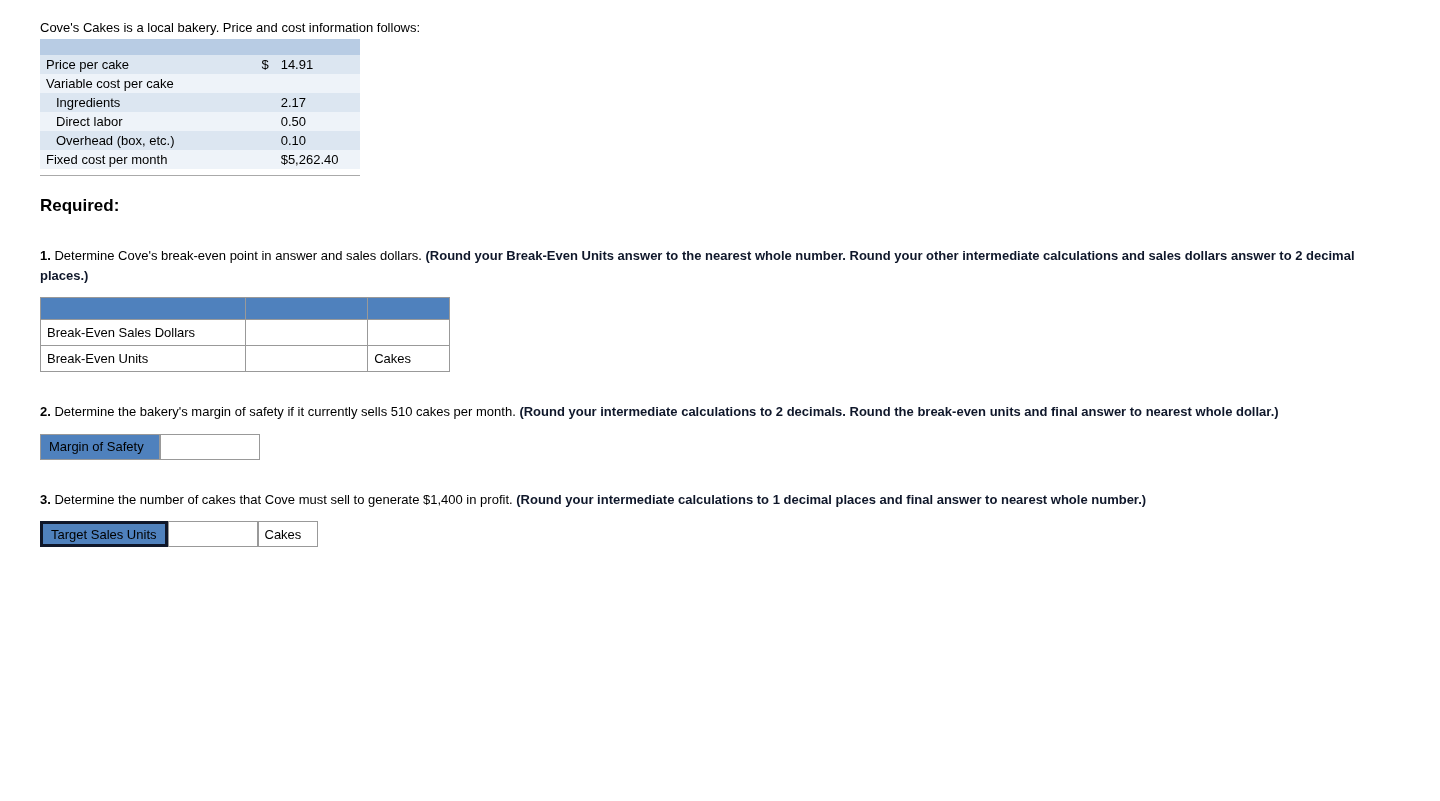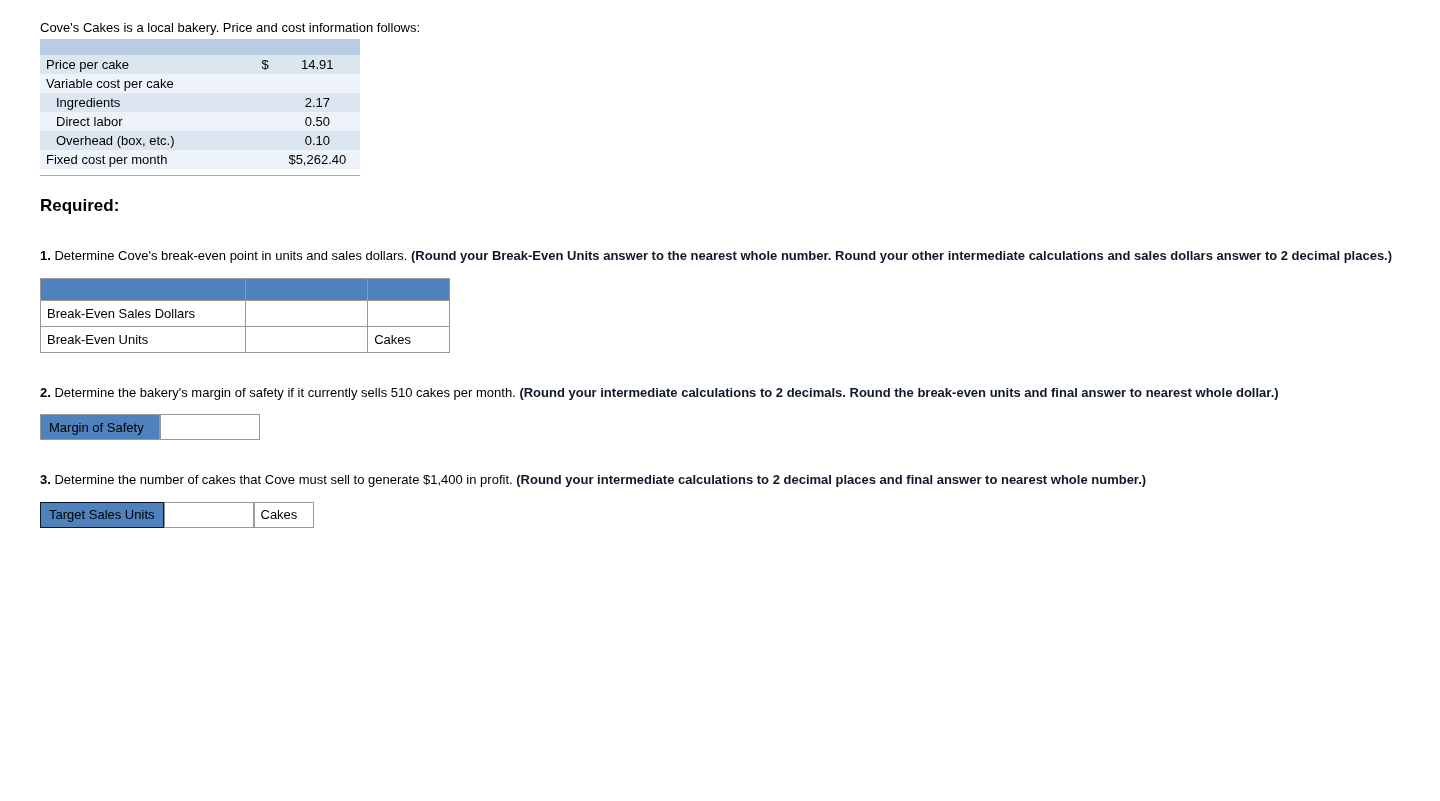--- a/index.html
+++ b/index.html
@@ -34,21 +34,21 @@
     }
     .info-table .label-col {
       width: 200px;
     }
     .info-table .dollar-col {
       width: 20px;
       text-align: right;
     }
     .info-table .value-col {
       width: 80px;
-      text-align: center;
+      text-align: left;
     }
     .info-table .indent {
       padding-left: 16px;
     }
     .divider {
       width: 320px;
       border: none;
       border-top: 1px solid #aaa;
       margin: 6px 0 20px 0;
     }
@@ -146,21 +146,21 @@
       display: flex;
       align-items: center;
       gap: 0;
       margin-top: 10px;
     }
     .target-sales-label {
       background: #4f81bd;
       color: #000;
       padding: 4px 8px;
       font-size: 13px;
-      border: 1px solid #0f172a;
+      border: 3px solid #0f172a;
       height: 26px;
       display: flex;
       align-items: center;
       min-width: 120px;
     }
     .target-sales-input {
       border: 1px solid #999;
       height: 26px;
       width: 90px;
       padding: 2px 4px;
@@ -224,21 +224,21 @@
 </table>
 
 <hr class="divider">
 
 <div class="required-section">
   <p class="required-label">Required:</p>
 
   <div class="question-block">
     <p class="question-text">
       <strong>1.</strong>
-      <span> Determine Cove's break-even point in units and sales dollars. </span>
+      <span> Determine Cove's break-even point in answer and sales dollars. </span>
       <span class="red-bold">(Round your Break-Even Units answer to the nearest whole number. Round your other intermediate calculations and sales dollars answer to 2 decimal places.)</span>
     </p>
 
     <table class="answer-table">
       <thead>
         <tr>
           <td></td>
           <td></td>
           <td></td>
         </tr>
@@ -272,21 +272,21 @@
     <div class="margin-safety-row">
       <div class="margin-safety-label">Margin of Safety</div>
       <input type="text" class="margin-safety-input" value="" style="">
     </div>
   </div>
 
   <div class="question-block">
     <p class="question-text">
       <strong>3.</strong>
       <span> Determine the number of cakes that Cove must sell to generate $1,400 in profit. </span>
-      <span class="red-bold">(Round your intermediate calculations to 2 decimal places and final answer to nearest whole number.)</span>
+      <span class="red-bold">(Round your intermediate calculations to 1 decimal places and final answer to nearest whole number.)</span>
     </p>
 
     <div class="target-sales-row">
       <div class="target-sales-label">Target Sales Units</div>
       <input type="text" class="target-sales-input" value="" style="">
       <div class="target-sales-unit">Cakes</div>
     </div>
   </div>
 
 </div>

